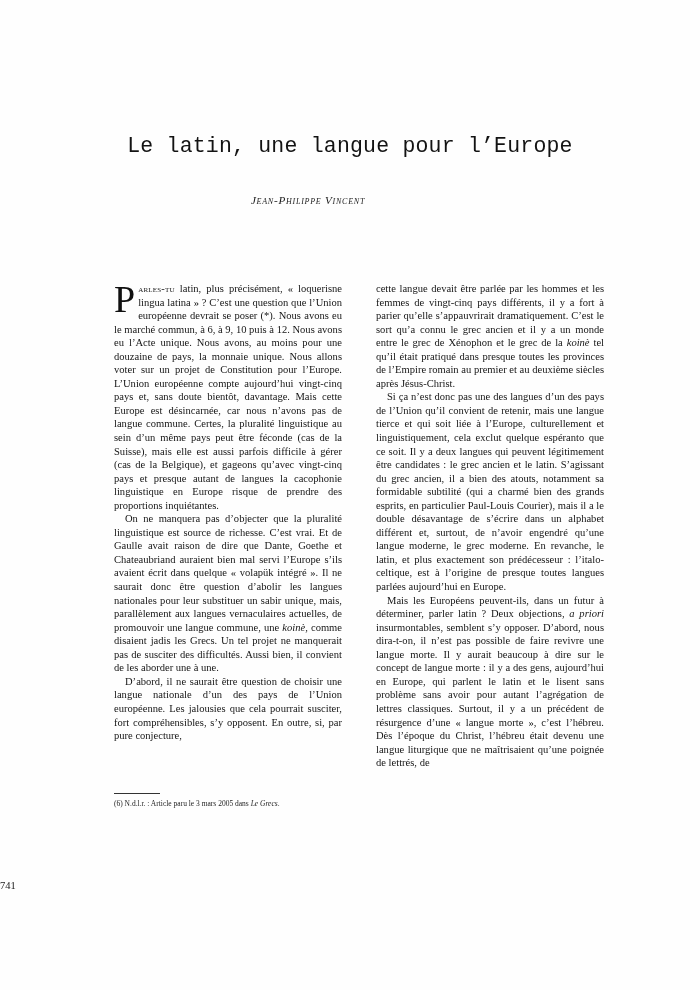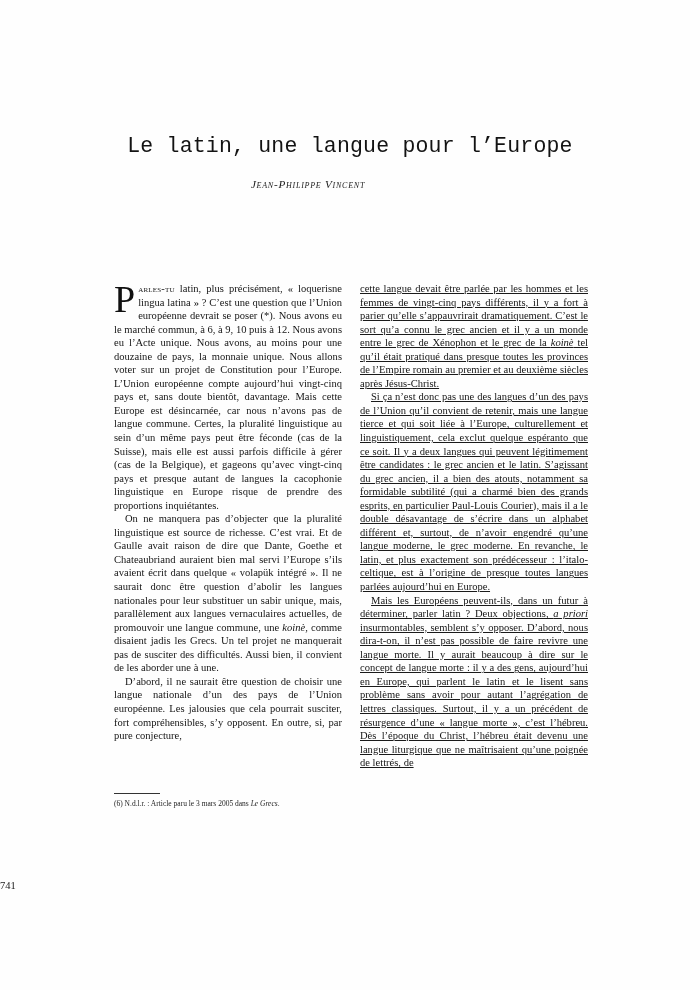--- a/index.html
+++ b/index.html
@@ -37,21 +37,21 @@
     font-weight: 400;
     letter-spacing: 0.2px;
     margin: 0;
     color: #131313;
     font-family: Liberation Mono, monospace;
   }
   .author-line {
     margin: 0;
     position: absolute;
     left: 0;
-    top: 44px;
+    top: 60px;
     width: 616px;
     text-align: center;
     font-style: italic;
     font-size: 11.2px;
     font-variant: small-caps;
     letter-spacing: 0.75px;
     color: #1b1b1b;
   }
 
   
@@ -61,21 +61,21 @@
     top: 282px;
     width: 474px;
     height: 560px;
   }
   .col {
     position: absolute;
     top: 0;
     width: 228px;
   }
   .col-left  { left: 0; }
-  .col-right { left: 246px; text-decoration: underline; }
+  .col-right { left: 262px; }
 
   .col p {
     margin: 0;
     font-size: 10.55px;
     line-height: 13.55px;
     text-align: justify;
     text-justify: inter-word;
     text-indent: 11px;
     color: #151515;
     hyphens: manual;

